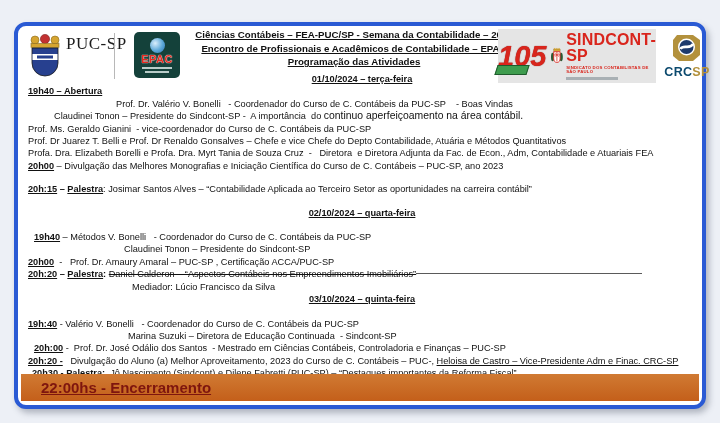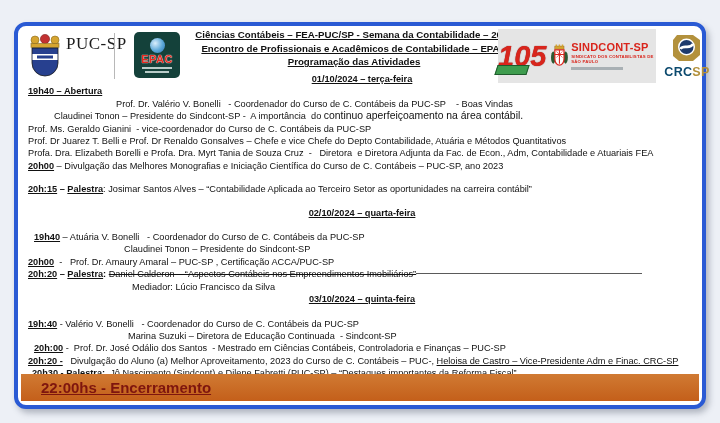--- a/index.html
+++ b/index.html
@@ -23,21 +23,21 @@
   .titles{left:168px;top:2px;width:336px;text-align:center;}
   .title-line{font-size:9.7px;font-weight:bold;color:#111;line-height:13.5px;}
   .title-line span{text-decoration:underline;}
   .sindcont{left:480px;top:3px;width:158px;height:54px;display:flex;align-items:center;background:#e5e5e5;}
   .sind-105{position:relative;font-size:29px;line-height:30px;font-weight:900;font-style:italic;
     color:#d9251c;text-shadow:0 0 1px #7c0f0f;}
   .sind-flag{position:absolute;left:-2px;bottom:-4px;width:30px;height:8px;background:#3e9c4e;
     transform:skewX(-18deg);border:1px solid #1f5a2c;}
   .sind-crest{margin:0 3px 0 5px;}
   .sind-text{display:flex;flex-direction:column;line-height:1;}
-  .sind-name{color:#d9251c;font-weight:800;font-size:11px;letter-spacing:.2px;}
+  .sind-name{color:#d9251c;font-weight:800;font-size:16px;letter-spacing:.2px;}
   .sind-sub{color:#d9251c;font-weight:bold;font-size:4.3px;margin-top:2px;letter-spacing:.2px;}
   .sind-tagline{width:52px;height:3px;background:#a9b0b4;margin-top:3px;}
   .crc{left:642px;top:8px;width:54px;text-align:center;}
   .crc-text{font-weight:900;font-size:12.5px;line-height:12px;letter-spacing:.3px;}
   .crc-text .crc1{color:#0c4a6e;}
   .crc-text .crc2{color:#b3913c;}
   
   .schedule{position:absolute;left:10px;right:6px;top:47px;}
   .sched-line{white-space:pre;overflow:hidden;font-size:9.2px;line-height:12.4px;color:#111;}
   .sched-line.center{text-align:center;}
@@ -123,21 +123,21 @@
       <div class="sched-line" style="padding-left: 26px;"><span>Claudinei Tonon – Presidente do Sindcont-SP -  A importância  do </span><span class="big">continuo aperfeiçoamento na área contábil.</span></div>
       <div class="sched-line"><span>Prof. Ms. Geraldo Gianini  - vice-coordenador do Curso de C. Contábeis da PUC-SP</span></div>
       <div class="sched-line"><span>Prof. Dr Juarez T. Belli e Prof. Dr Renaldo Gonsalves – Chefe e vice Chefe do Depto Contabilidade, Atuária e Métodos Quantitativos</span></div>
       <div class="sched-line"><span>Profa. Dra. Elizabeth Borelli e Profa. Dra. Myrt Tania de Souza Cruz  -   Diretora  e Diretora Adjunta da Fac. de Econ., Adm, Contabilidade e Atuariais FEA</span></div>
       <div class="sched-line"><span class="b u">20h00</span><span> – Divulgação das Melhores Monografias e Iniciação Científica do Curso de C. Contábeis – PUC-SP, ano 2023</span></div>
       <div style="height: 11px;"></div>
       <div class="sched-line"><span class="b u">20h:15</span><span class="b"> – </span><span class="b u">Palestra</span><span>: Josimar Santos Alves – “Contabilidade Aplicada ao Terceiro Setor as oportunidades na carreira contábil”</span></div>
       <div style="height: 11px;"></div>
       <div class="sched-line center"><span class="b u">02/10/2024 – quarta-feira</span></div>
       <div style="height: 12px;"></div>
-      <div class="sched-line" style="padding-left: 6px;"><span class="b u">19h40</span><span> – Atuária V. Bonelli   - Coordenador do Curso de C. Contábeis da PUC-SP</span></div>
+      <div class="sched-line" style="padding-left: 6px;"><span class="b u">19h40</span><span> – Métodos V. Bonelli   - Coordenador do Curso de C. Contábeis da PUC-SP</span></div>
       <div class="sched-line" style="padding-left: 96px;"><span>Claudinei Tonon – Presidente do Sindcont-SP</span></div>
       <div class="sched-line"><span class="b u">20h00</span><span>  -   Prof. Dr. Amaury Amaral – PUC-SP , Certificação ACCA/PUC-SP</span></div>
       <div class="sched-line"><span class="b u">20h:20</span><span class="b"> – </span><span class="b u">Palestra</span><span class="b">: </span><span class="strike">Daniel Calderon – “Aspectos Contábeis nos Empreendimentos Imobiliários”</span><span class="rule-ext"></span></div>
       <div class="sched-line" style="padding-left: 104px;"><span>Mediador: Lúcio Francisco da Silva</span></div>
       <div class="sched-line center"><span class="b u">03/10/2024 – quinta-feira</span></div>
       <div style="height: 12px;"></div>
       <div class="sched-line"><span class="b u">19h:40</span><span> - Valério V. Bonelli   - Coordenador do Curso de C. Contábeis da PUC-SP</span></div>
       <div class="sched-line" style="padding-left: 100px;"><span>Marina Suzuki – Diretora de Educação Continuada  - Sindcont-SP</span></div>
       <div class="sched-line" style="padding-left: 6px;"><span class="b u">20h:00</span><span> -  Prof. Dr. José Odálio dos Santos  - Mestrado em Ciências Contábeis, Controladoria e Finanças – PUC-SP</span></div>
       <div class="sched-line"><span class="b u">20h:20 -</span><span>   Divulgação do Aluno (a) Melhor Aproveitamento, 2023 do Curso de C. Contábeis – PUC-, </span><span class="u">Heloisa de Castro – Vice-Presidente Adm e Finac. CRC-SP</span></div>

